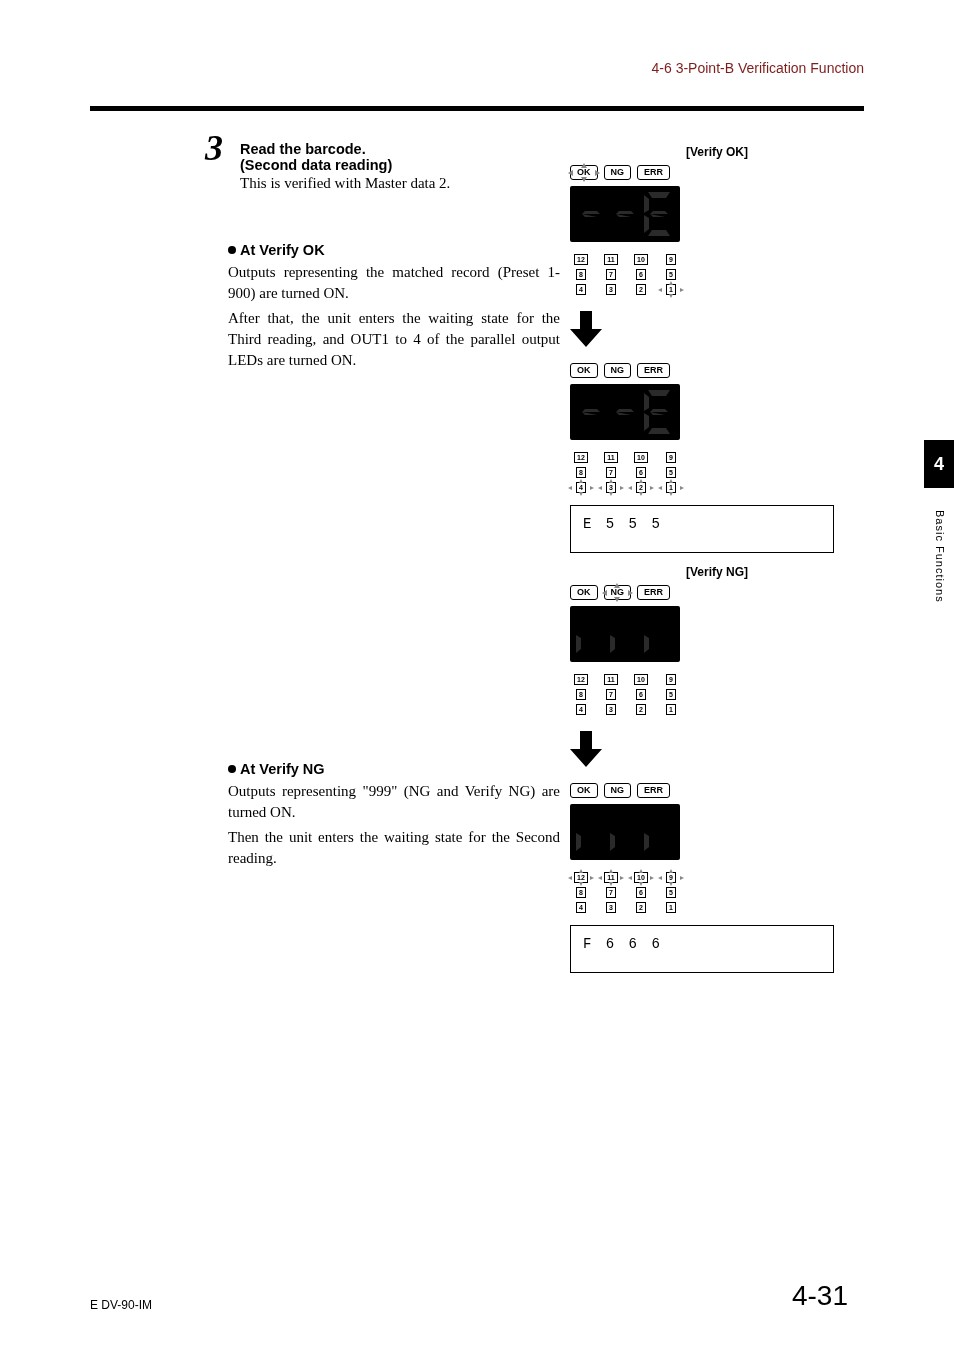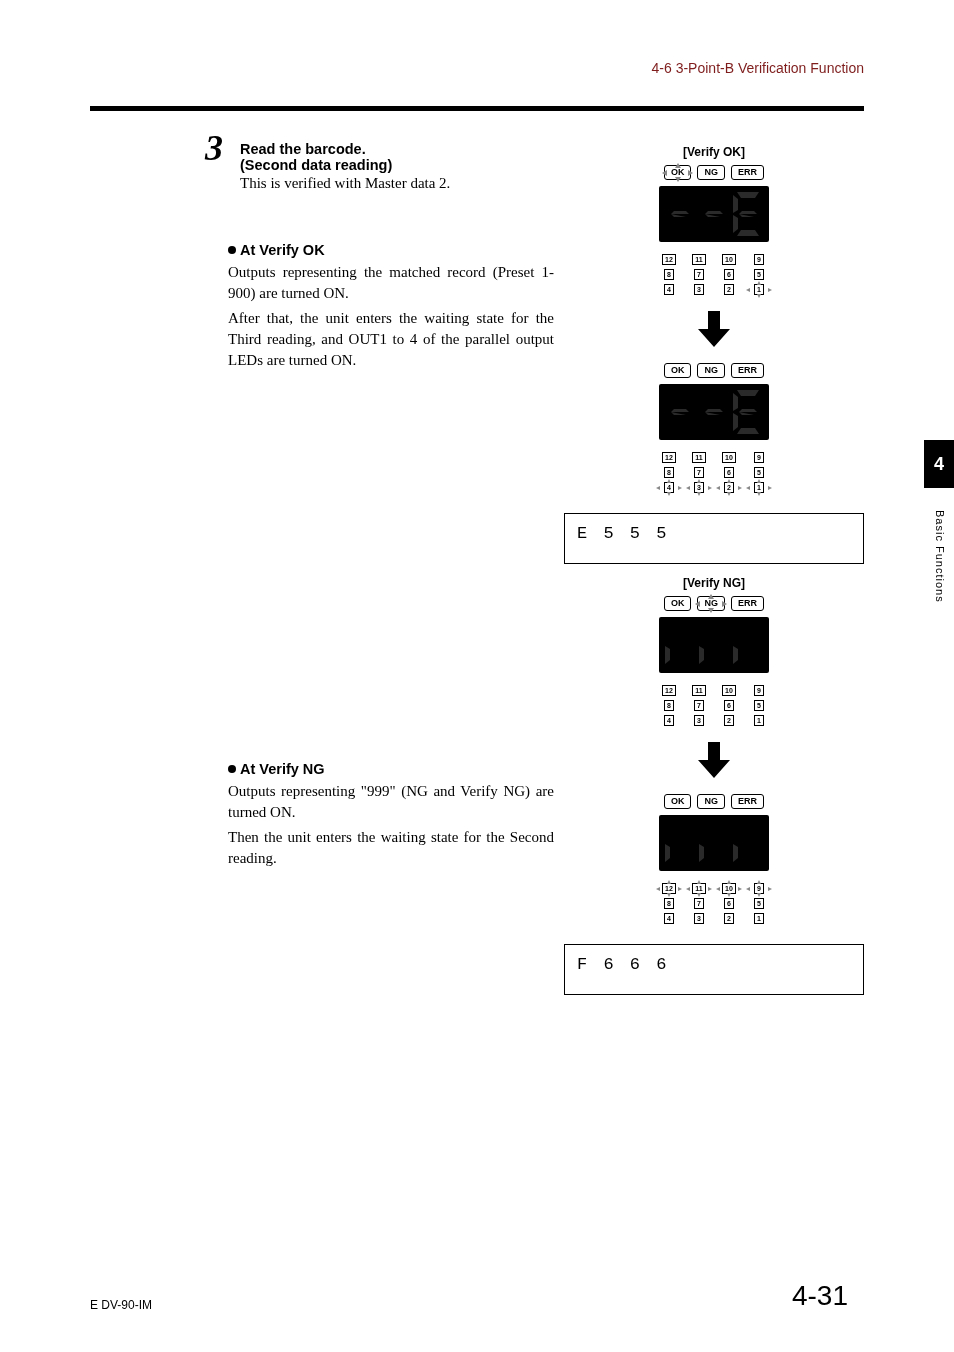--- a/index.html
+++ b/index.html
@@ -91,21 +91,21 @@
     }
     .caption {
       text-align: center;
       font-weight: bold;
       font-size: 12px;
       margin: 4px 0 2px;
     }
     .panel-wrap {
       display: flex;
       flex-direction: column;
-      align-items: center;
+      align-items: flex-start;
     }
     .status-row {
       display: flex;
       gap: 6px;
       margin: 4px 0 2px;
       align-items: center;
     }
     .status-pill {
       border: 1px solid #000;
       border-radius: 3px;
@@ -170,26 +170,26 @@
     .cell.glow::before { left: -4px; top: 50%; transform: translateY(-50%); border: 2px solid transparent; border-right: 4px solid #888; }
     .cell.glow::after  { right: -4px; top: 50%; transform: translateY(-50%); border: 2px solid transparent; border-left: 4px solid #888; }
     .cell.glow .gt { left: 50%; top: -5px; transform: translateX(-50%); border: 2px solid transparent; border-bottom: 4px solid #888; }
     .cell.glow .gb { left: 50%; bottom: -5px; transform: translateX(-50%); border: 2px solid transparent; border-top: 4px solid #888; }
     .arrow-down {
       margin: 12px 0;
     }
     .arrow-down svg { display: block; }
     .data-box {
       border: 1px solid #000;
-      width: 300px;
+      width: 264px;
       padding: 10px 12px 20px;
       font-family: "Courier New", monospace;
-      font-size: 17px;
+      font-size: 14px;
       letter-spacing: 3px;
-      margin: 16px 0 8px;
+      margin: 8px 0 8px;
     }
     .side-tab {
       position: absolute;
       right: 0;
       top: 440px;
       background: #000;
       color: #fff;
       width: 30px;
       height: 48px;
       display: flex;

